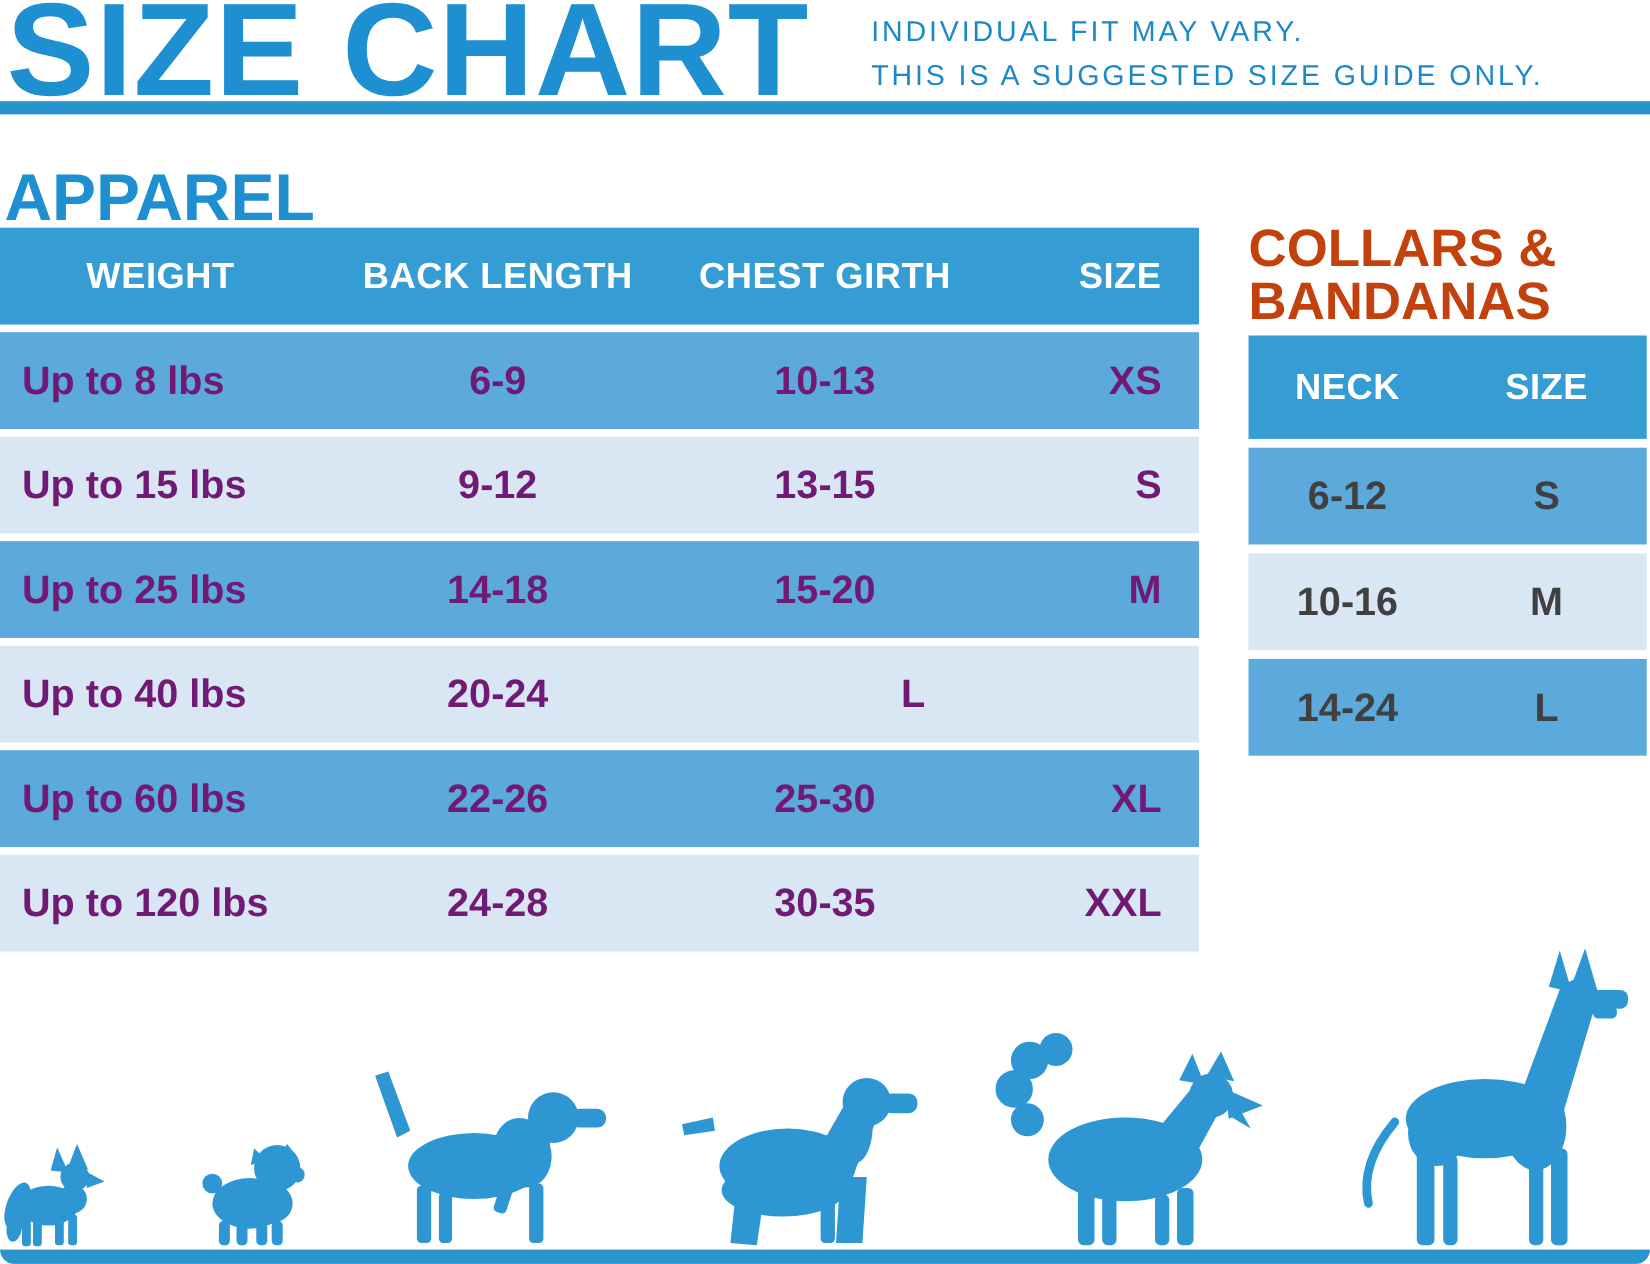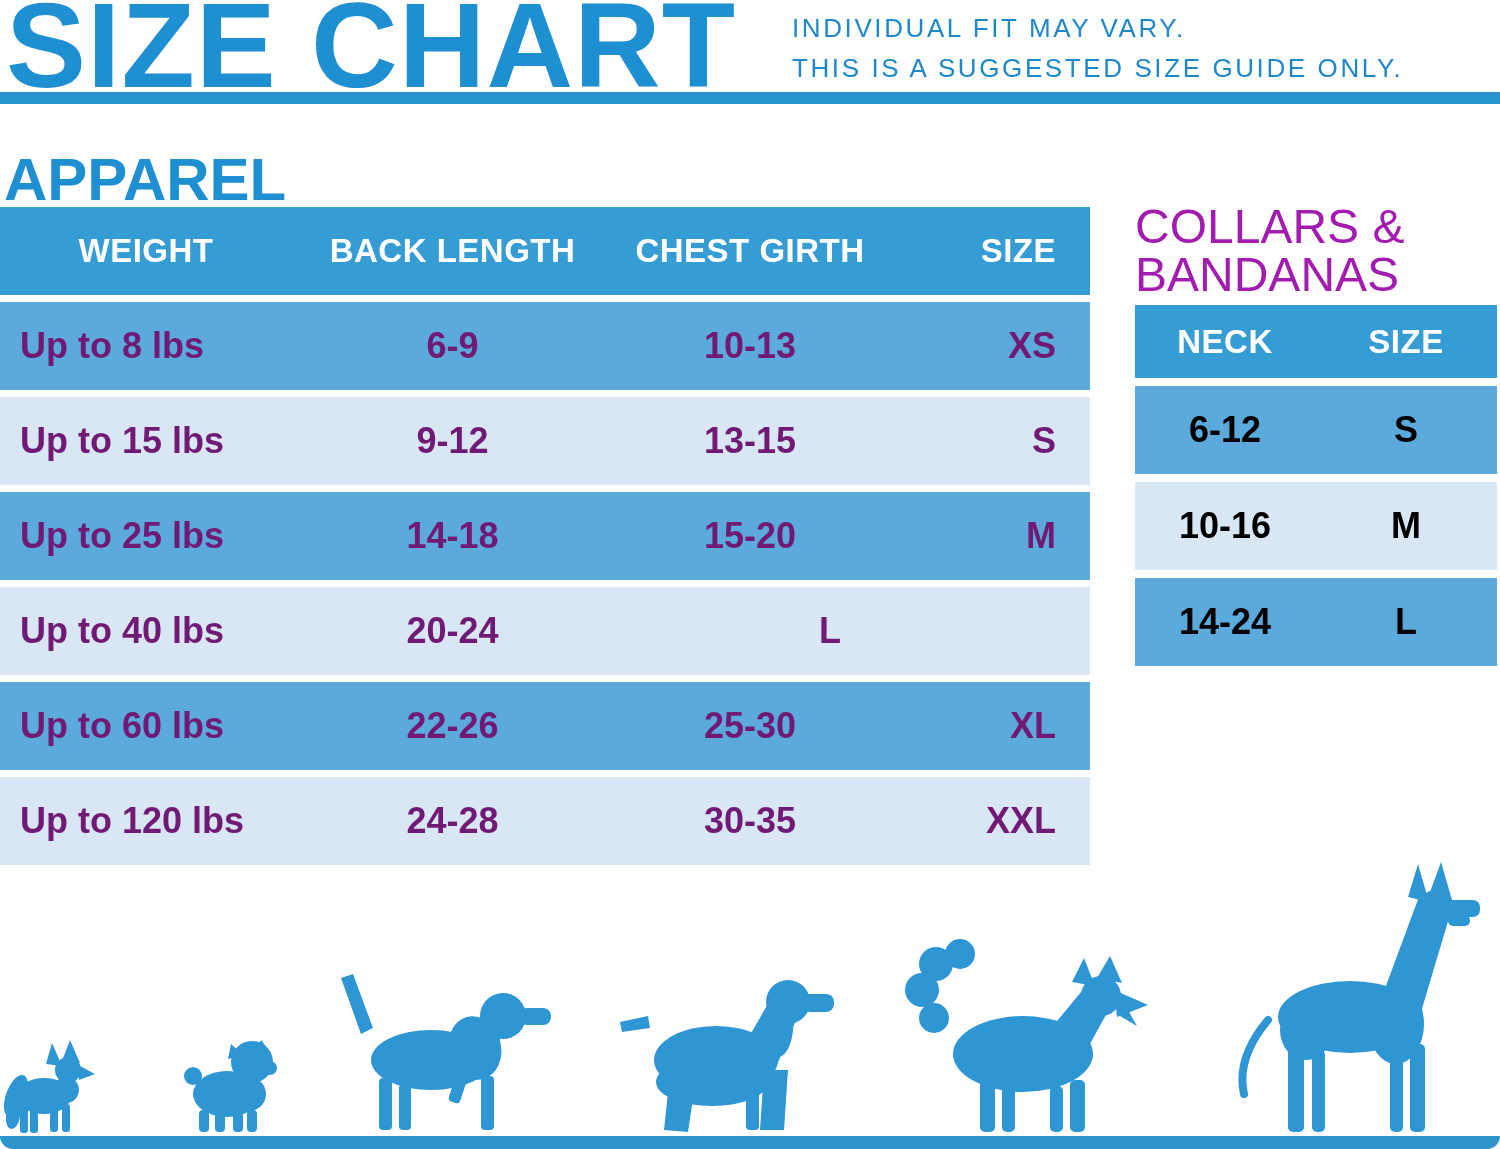--- a/index.html
+++ b/index.html
@@ -10,42 +10,42 @@
   .title { position:absolute; left:6px; top:-15px; font-size:120px; font-weight:bold;
            letter-spacing:1px; line-height:1; color:#1e8fd0; white-space:nowrap; }
   .title-rule { position:absolute; left:0; top:92px; width:1500px; height:12px; background:#2694cf; }
 
   .disclaimer { position:absolute; left:792px; top:8px; color:#1d88c9; font-size:26px;
                 letter-spacing:2.6px; line-height:40px; white-space:nowrap; font-weight:normal; }
 
   
   .apparel-heading { position:absolute; left:4px; top:150px; font-size:60px; font-weight:bold;
                      line-height:1; color:#1e8fd0; }
-  .collars-heading { position:absolute; left:1135px; top:203px; font-size:48px; font-weight:normal;
-                     line-height:48px; color:#a21caf; }
+  .collars-heading { position:absolute; left:1135px; top:203px; font-size:48px; font-weight:bold;
+                     line-height:48px; color:#c2410c; }
 
   
   .apparel-table { position:absolute; left:0; top:207px; width:1090px; }
   .a-grid { display:grid; grid-template-columns:280px 345px 250px 215px; align-items:center; }
   .t-header { height:88px; background:#359dd3; color:#ffffff; font-size:33px; font-weight:bold;
               letter-spacing:0.5px; }
   .t-row { height:88px; margin-top:7px; font-size:36px; font-weight:bold; color:#701a75; }
   .row-med { background:#5ca9db; }
   .row-light { background:#d9e6f3; }
   .c1 { padding-left:20px; text-align:left; white-space:nowrap; }
   .c2, .c3 { text-align:center; white-space:nowrap; }
   .c4 { text-align:right; padding-right:34px; white-space:nowrap; }
   .t-header .c1 { text-align:center; padding-left:12px; }
 
   
   .collars-table { position:absolute; left:1135px; top:305px; width:362px; }
   .k-grid { display:grid; grid-template-columns:180px 182px; align-items:center; }
-  .k-header { height:73px; background:#359dd3; color:#ffffff; font-size:33px; font-weight:bold;
+  .k-header { height:94px; background:#359dd3; color:#ffffff; font-size:33px; font-weight:bold;
               letter-spacing:0.5px; }
-  .k-row { height:88px; margin-top:8px; font-size:36px; font-weight:bold; color:#000000; }
+  .k-row { height:88px; margin-top:8px; font-size:36px; font-weight:bold; color:#404040; }
   .kc { text-align:center; white-space:nowrap; }
 
   
   .ground-bar { position:absolute; left:0; top:1136px; width:1500px; height:13px; background:#2c95ce; }
   .dog { position:absolute; }
   .dog * { fill:#2d96d3; }
   .dog .stroke-part { fill:none; stroke:#2d96d3; }
 </style>
 </head>
 <body>

